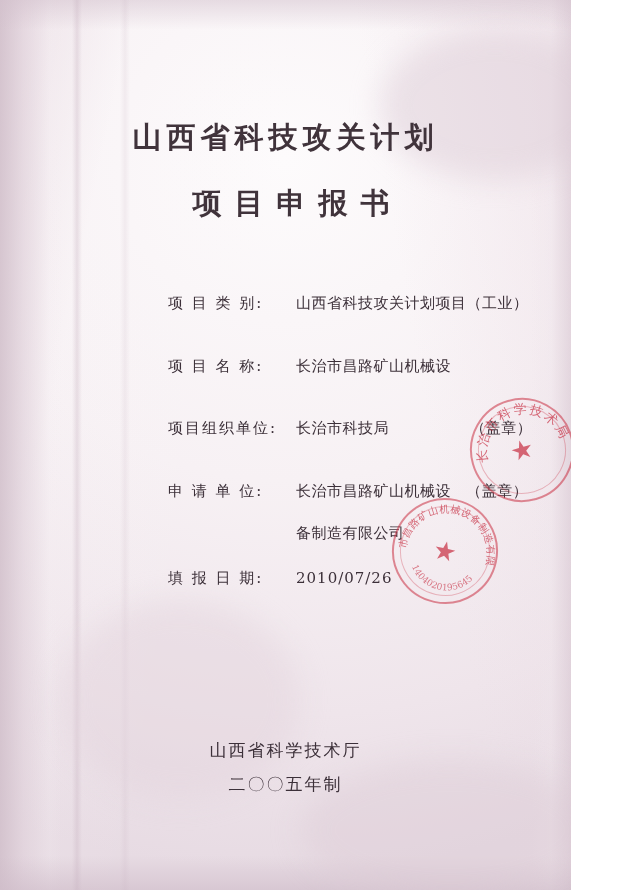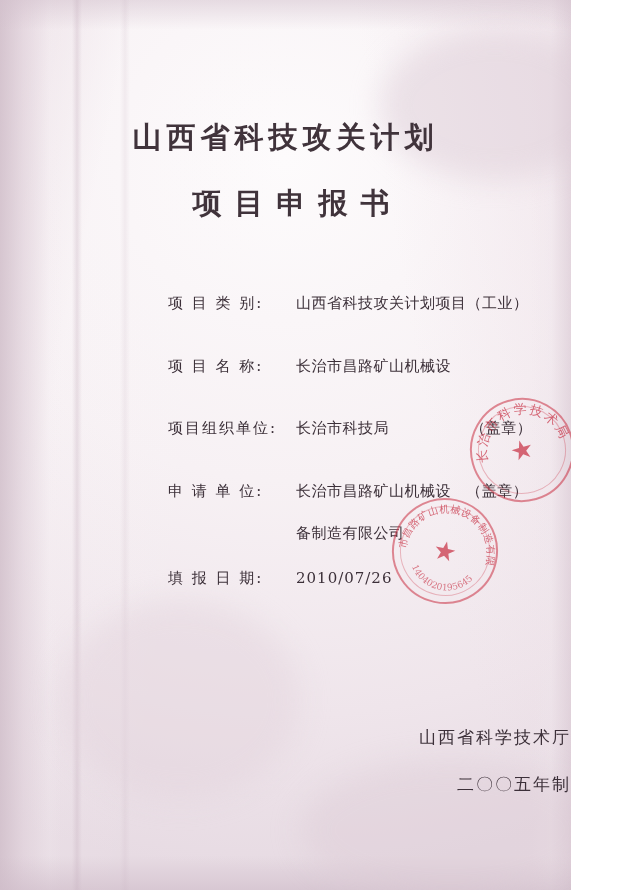--- a/index.html
+++ b/index.html
@@ -130,27 +130,27 @@
   }
   .field-value.digits {
     letter-spacing: 1px;
     font-family: "DejaVu Serif", "Liberation Serif", serif;
   }
 
   .footer {
     position: absolute;
     bottom: 94px;
     left: 0; right: 0;
-    text-align: right;
+    text-align: center;
     font-family: "DejaVu Serif", "Liberation Serif", serif;
     font-size: 17px;
     color: #3c3039;
   }
   .footer-line1 { letter-spacing: 2px; }
-  .footer-line2 { letter-spacing: 2px; margin-top: 24px; }
+  .footer-line2 { letter-spacing: 2px; margin-top: 11px; }
 
   
   .seal {
     position: absolute;
     border-radius: 50%;
     border: 2.5px solid rgba(200,40,60,0.62);
     box-sizing: border-box;
     opacity: 0.85;
   }
   .seal .ring-inner {

